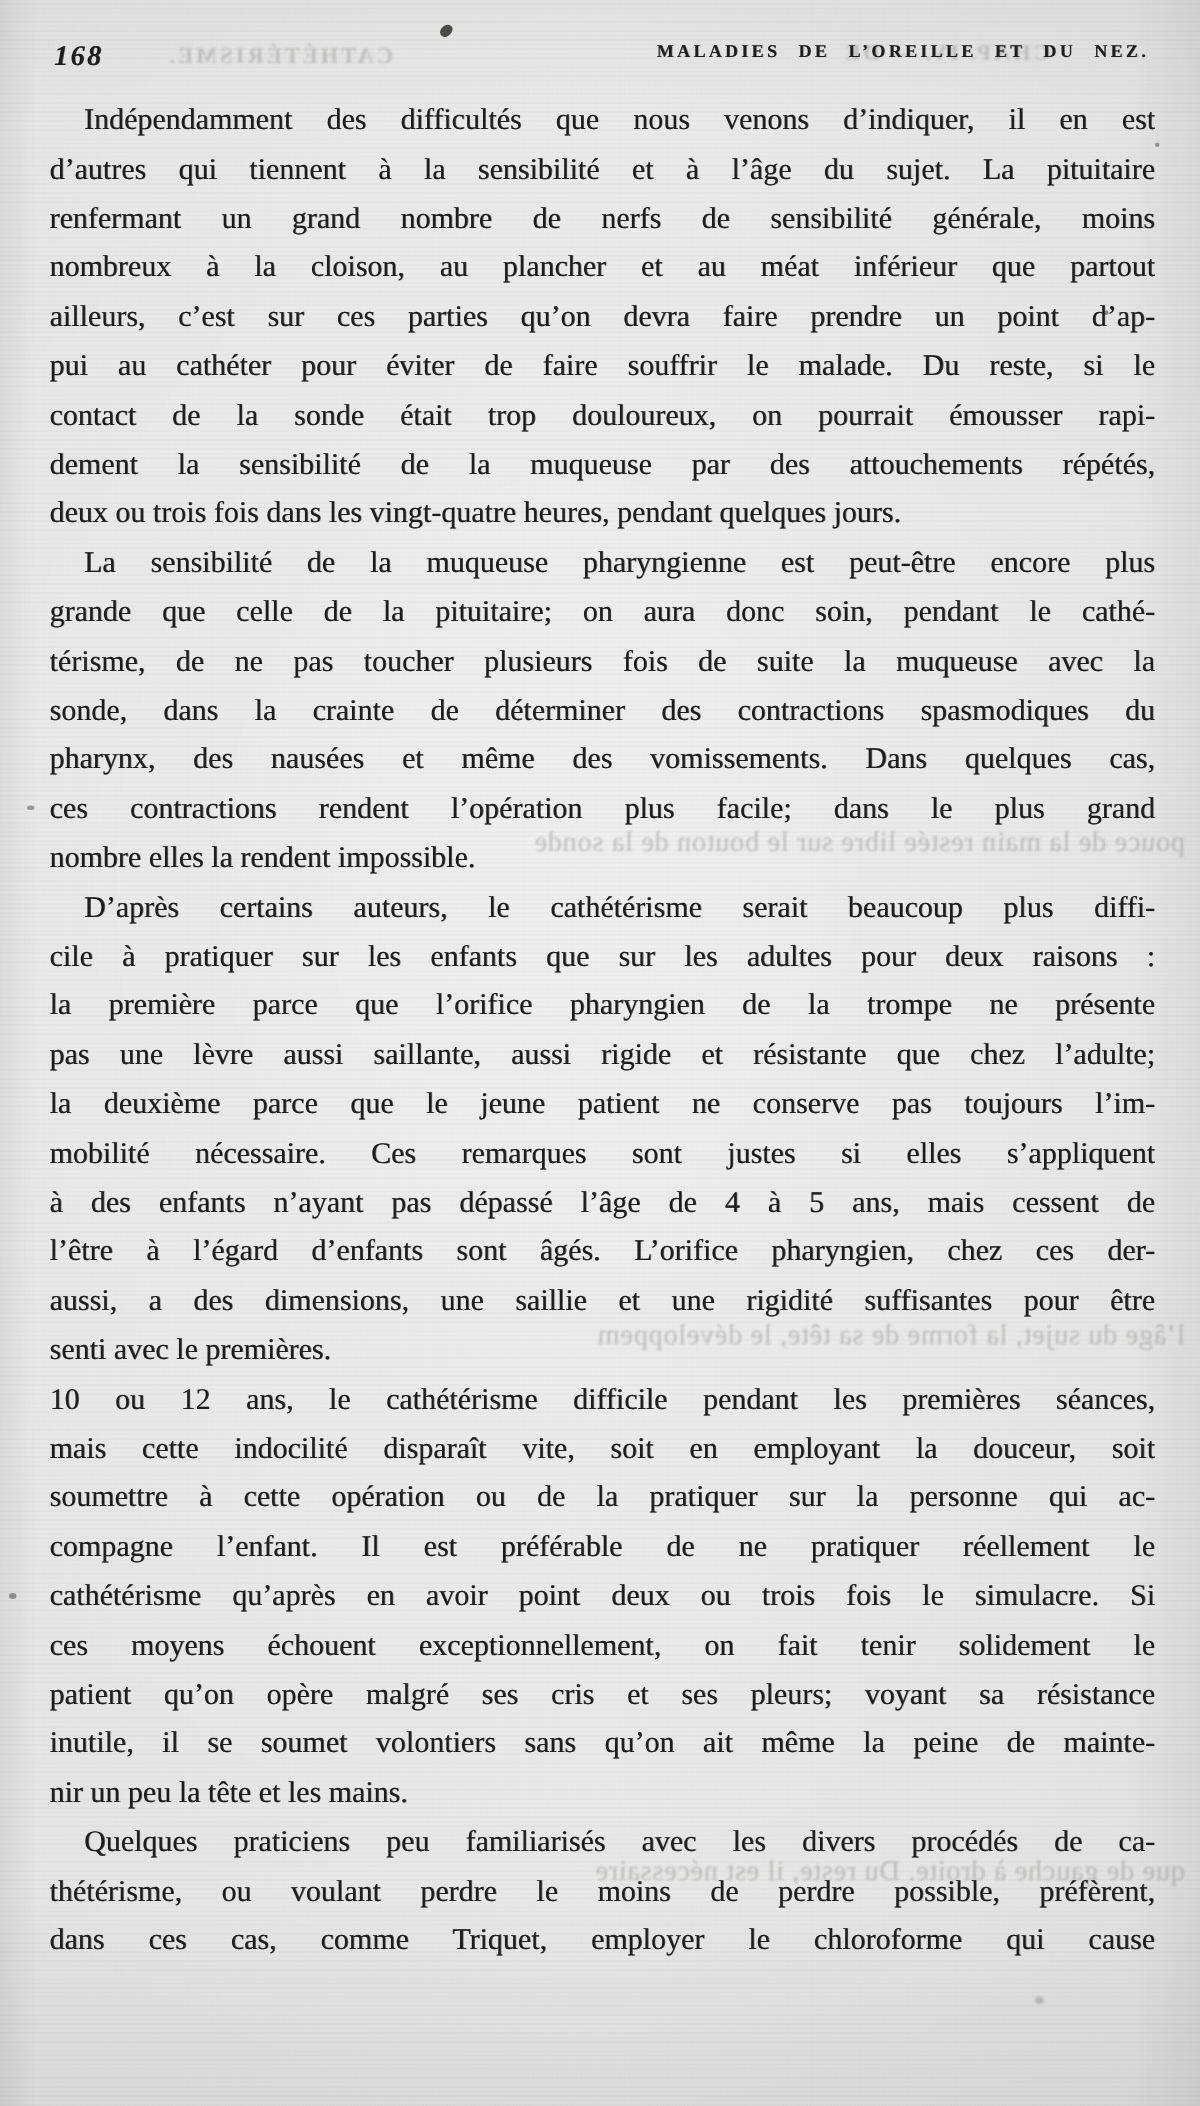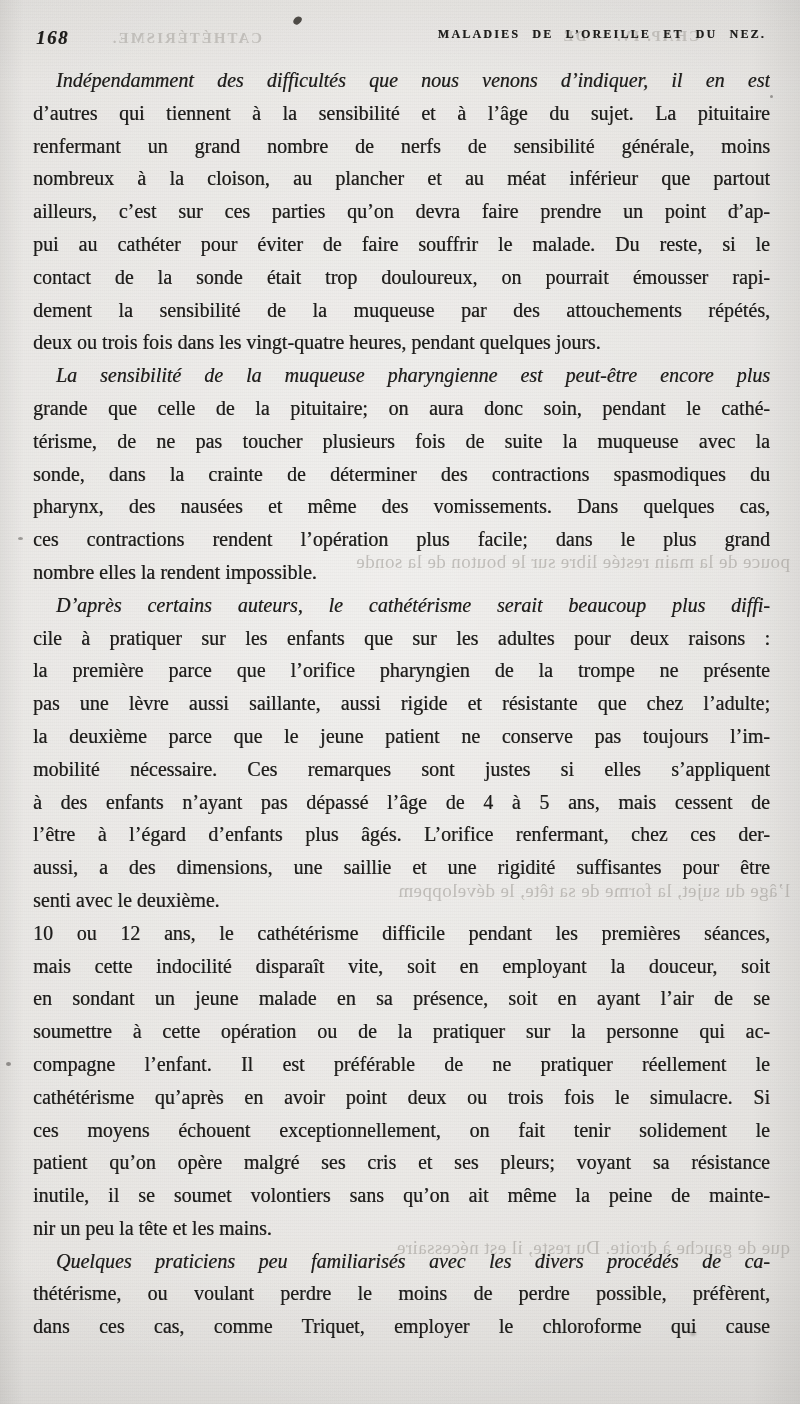--- a/index.html
+++ b/index.html
@@ -73,21 +73,21 @@
   }
   .line {
     height: 32.8px;
     line-height: 32.8px;
     text-align: justify;
     text-align-last: justify;
     overflow: hidden;
     white-space: normal;
     text-shadow: 0.45px 0 0.35px rgba(32,30,28,0.6);
   }
-  .line.indent { padding-left: 23px; font-style: italic; }
+  .line.indent { padding-left: 23px; }
   .line.last { text-align-last: left; }
   
   .ghost-layer { position: absolute; inset: 0; z-index: 1; pointer-events: none; }
   .ghost {
     position: absolute;
     transform: scaleX(-1);
     color: #8f8b85;
     opacity: 0.48;
     filter: blur(0.7px);
     font-size: 19px;
@@ -151,26 +151,25 @@
       <div class="line">pharynx, des nausées et même des vomissements. Dans quelques cas,</div>
       <div class="line">ces contractions rendent l’opération plus facile; dans le plus grand</div>
       <div class="line last">nombre elles la rendent impossible.</div>
       <div class="line indent">D’après certains auteurs, le cathétérisme serait beaucoup plus diffi-</div>
       <div class="line">cile à pratiquer sur les enfants que sur les adultes pour deux raisons :</div>
       <div class="line">la première parce que l’orifice pharyngien de la trompe ne présente</div>
       <div class="line">pas une lèvre aussi saillante, aussi rigide et résistante que chez l’adulte;</div>
       <div class="line">la deuxième parce que le jeune patient ne conserve pas toujours l’im-</div>
       <div class="line">mobilité nécessaire. Ces remarques sont justes si elles s’appliquent</div>
       <div class="line">à des enfants n’ayant pas dépassé l’âge de 4 à 5 ans, mais cessent de</div>
-      <div class="line">l’être à l’égard d’enfants plus âgés. L’orifice renfermant, chez ces der-</div>
+      <div class="line">l’être à l’égard d’enfants sont âgés. L’orifice pharyngien, chez ces der-</div>
       <div class="line">aussi, a des dimensions, une saillie et une rigidité suffisantes pour être</div>
-      <div class="line last">senti avec le deuxième.</div>
+      <div class="line last">senti avec le premières.</div>
       <div class="line">10 ou 12 ans, le cathétérisme difficile pendant les premières séances,</div>
       <div class="line">mais cette indocilité disparaît vite, soit en employant la douceur, soit</div>
-      <div class="line">en sondant un jeune malade en sa présence, soit en ayant l’air de se</div>
       <div class="line">soumettre à cette opération ou de la pratiquer sur la personne qui ac-</div>
       <div class="line">compagne l’enfant. Il est préférable de ne pratiquer réellement le</div>
       <div class="line">cathétérisme qu’après en avoir point deux ou trois fois le simulacre. Si</div>
       <div class="line">ces moyens échouent exceptionnellement, on fait tenir solidement le</div>
       <div class="line">patient qu’on opère malgré ses cris et ses pleurs; voyant sa résistance</div>
       <div class="line">inutile, il se soumet volontiers sans qu’on ait même la peine de mainte-</div>
       <div class="line last">nir un peu la tête et les mains.</div>
       <div class="line indent">Quelques praticiens peu familiarisés avec les divers procédés de ca-</div>
       <div class="line">thétérisme, ou voulant perdre le moins de perdre possible, préfèrent,</div>
       <div class="line">dans ces cas, comme Triquet, employer le chloroforme qui cause</div>

